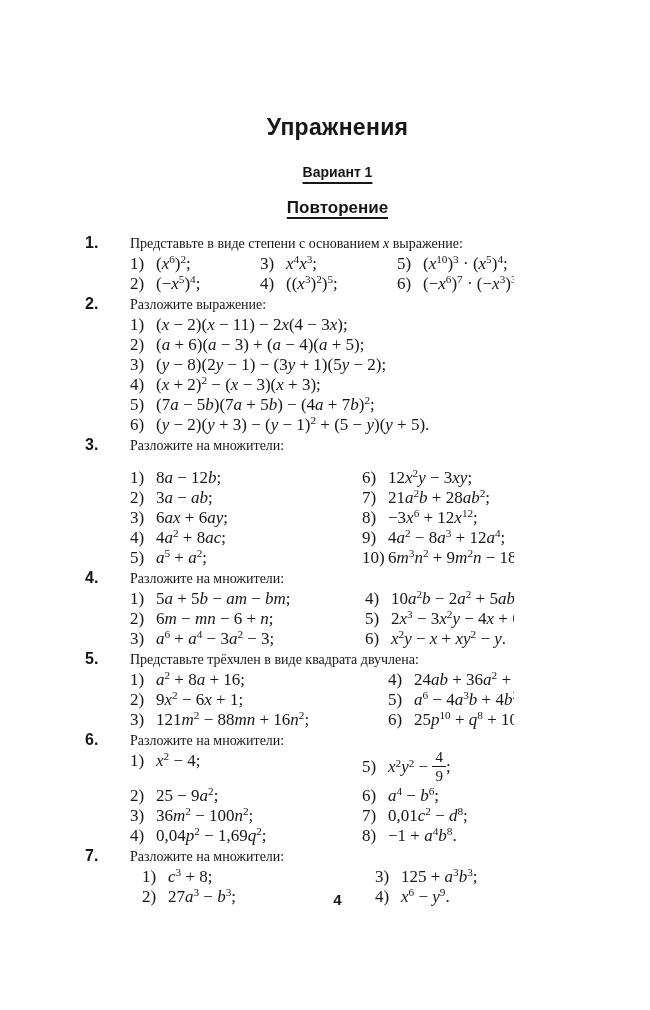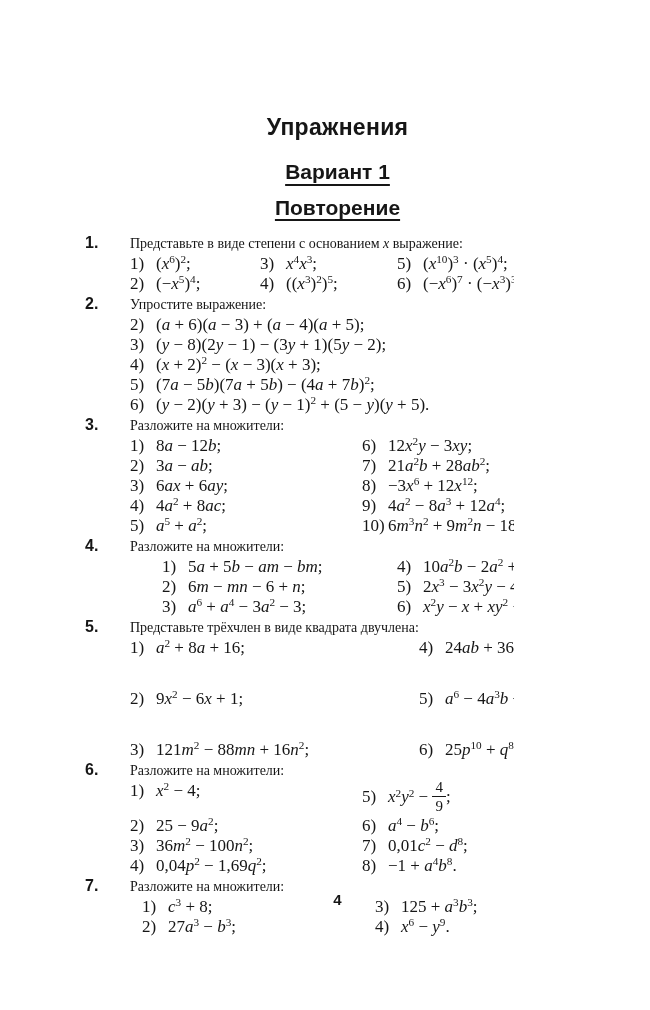--- a/index.html
+++ b/index.html
@@ -11,42 +11,42 @@
     font-family:"Liberation Serif", serif; overflow:hidden;
   }
   .content { position:absolute; left:85px; top:114px; width:505px; }
   .title {
     font-family:"Liberation Sans", sans-serif; font-weight:bold;
     font-size:23px; line-height:26px; text-align:center; margin:0 0 21px 0;
     letter-spacing:.3px;
   }
   .variant {
     font-family:"Liberation Sans", sans-serif; font-weight:bold;
-    font-size:21px; line-height:22px; text-align:center; margin:0 0 15px 0;
+    font-size:14px; line-height:22px; text-align:center; margin:0 0 15px 0;
     text-decoration:underline; text-underline-offset:5px; text-decoration-thickness:1.5px;
   }
   .section {
     font-family:"Liberation Sans", sans-serif; font-weight:bold;
-    font-size:21px; line-height:20px; text-align:center; margin:0 0 15px 0;
+    font-size:17px; line-height:20px; text-align:center; margin:0 0 15px 0;
     text-decoration:underline; text-underline-offset:4px; text-decoration-thickness:1.5px;
   }
   .exercise { display:flex; align-items:baseline; }
   .ex-num {
     flex:0 0 45px; font-family:"Liberation Sans", sans-serif;
     font-weight:bold; font-size:16px; line-height:20px;
   }
   .ex-body { flex:1 1 auto; }
   .ex-task { font-size:14px; line-height:20px; }
   .items { display:grid; grid-auto-flow:column; font-size:17px; line-height:20px; }
   .item { white-space:nowrap; }
   .lbl { display:inline-block; min-width:26px; }
   
   #ex-list .exercise:nth-child(1) .items { grid-template-columns:130px 137px auto; }
   #ex-list .exercise:nth-child(2) .items { grid-template-columns:auto; }
-  #ex-list .exercise:nth-child(3) .items { grid-template-columns:232px auto; }
+  #ex-list .exercise:nth-child(3) .items { grid-template-columns:232px auto;margin-top:12px; }
   #ex-list .exercise:nth-child(4) .items { grid-template-columns:235px auto; }
   #ex-list .exercise:nth-child(5) .items { grid-template-columns:258px auto; }
   #ex-list .exercise:nth-child(6) .items { grid-template-columns:232px auto; }
   #ex-list .exercise:nth-child(7) .items { grid-template-columns:233px auto;margin-left:12px; }
   i { font-style:italic; }
   sup { font-size:66%; line-height:0; vertical-align:0.5em; }
   .frac {
     display:inline-flex; flex-direction:column; text-align:center;
     vertical-align:middle; font-size:15px; line-height:16px; position:relative; top:-2px;
   }
@@ -76,22 +76,23 @@
               <div class="item"><span class="lbl">3)</span><i>x</i><sup>4</sup><i>x</i><sup>3</sup>;</div>
               <div class="item"><span class="lbl">4)</span>((<i>x</i><sup>3</sup>)<sup>2</sup>)<sup>5</sup>;</div>
               <div class="item"><span class="lbl">5)</span>(<i>x</i><sup>10</sup>)<sup>3</sup> · (<i>x</i><sup>5</sup>)<sup>4</sup>;</div>
               <div class="item"><span class="lbl">6)</span>(−<i>x</i><sup>6</sup>)<sup>7</sup> · (−<i>x</i><sup>3</sup>)<sup>3</sup> : <i>x</i><sup>6</sup>.</div>
             </div>
           </div>
         </div>
         <div class="exercise">
           <div class="ex-num">2.</div>
           <div class="ex-body">
-            <div class="ex-task">Упростите выражение:</div>
+            <div class="ex-task">Разложите выражение:</div>
             <div class="items" style="grid-template-rows: repeat(6, auto);">
+              <div class="item"><span class="lbl">1)</span>(<i>x</i> − 2)(<i>x</i> − 11) − 2<i>x</i>(4 − 3<i>x</i>);</div>
               <div class="item"><span class="lbl">2)</span>(<i>a</i> + 6)(<i>a</i> − 3) + (<i>a</i> − 4)(<i>a</i> + 5);</div>
               <div class="item"><span class="lbl">3)</span>(<i>y</i> − 8)(2<i>y</i> − 1) − (3<i>y</i> + 1)(5<i>y</i> − 2);</div>
               <div class="item"><span class="lbl">4)</span>(<i>x</i> + 2)<sup>2</sup> − (<i>x</i> − 3)(<i>x</i> + 3);</div>
               <div class="item"><span class="lbl">5)</span>(7<i>a</i> − 5<i>b</i>)(7<i>a</i> + 5<i>b</i>) − (4<i>a</i> + 7<i>b</i>)<sup>2</sup>;</div>
               <div class="item"><span class="lbl">6)</span>(<i>y</i> − 2)(<i>y</i> + 3) − (<i>y</i> − 1)<sup>2</sup> + (5 − <i>y</i>)(<i>y</i> + 5).</div>
             </div>
           </div>
         </div>
         <div class="exercise">
           <div class="ex-num">3.</div>
@@ -108,35 +109,35 @@
               <div class="item"><span class="lbl">8)</span>−3<i>x</i><sup>6</sup> + 12<i>x</i><sup>12</sup>;</div>
               <div class="item"><span class="lbl">9)</span>4<i>a</i><sup>2</sup> − 8<i>a</i><sup>3</sup> + 12<i>a</i><sup>4</sup>;</div>
               <div class="item"><span class="lbl">10)</span>6<i>m</i><sup>3</sup><i>n</i><sup>2</sup> + 9<i>m</i><sup>2</sup><i>n</i> − 18<i>m</i><i>n</i><sup>2</sup>.</div>
             </div>
           </div>
         </div>
         <div class="exercise">
           <div class="ex-num">4.</div>
           <div class="ex-body">
             <div class="ex-task">Разложите на множители:</div>
-            <div class="items" style="grid-template-rows: repeat(3, auto); margin-left: 32px;">
+            <div class="items" style="grid-template-rows: repeat(3, auto);">
               <div class="item"><span class="lbl">1)</span>5<i>a</i> + 5<i>b</i> − <i>a</i><i>m</i> − <i>b</i><i>m</i>;</div>
               <div class="item"><span class="lbl">2)</span>6<i>m</i> − <i>m</i><i>n</i> − 6 + <i>n</i>;</div>
               <div class="item"><span class="lbl">3)</span><i>a</i><sup>6</sup> + <i>a</i><sup>4</sup> − 3<i>a</i><sup>2</sup> − 3;</div>
               <div class="item"><span class="lbl">4)</span>10<i>a</i><sup>2</sup><i>b</i> − 2<i>a</i><sup>2</sup> + 5<i>a</i><i>b</i><sup>2</sup> − <i>a</i><i>b</i>;</div>
               <div class="item"><span class="lbl">5)</span>2<i>x</i><sup>3</sup> − 3<i>x</i><sup>2</sup><i>y</i> − 4<i>x</i> + 6<i>y</i>;</div>
               <div class="item"><span class="lbl">6)</span><i>x</i><sup>2</sup><i>y</i> − <i>x</i> + <i>x</i><i>y</i><sup>2</sup> − <i>y</i>.</div>
             </div>
           </div>
         </div>
         <div class="exercise">
           <div class="ex-num">5.</div>
           <div class="ex-body">
             <div class="ex-task">Представьте трёхчлен в виде квадрата двучлена:</div>
-            <div class="items" style="grid-template-rows: repeat(3, auto); gap: 31px;">
+            <div class="items" style="grid-template-rows: repeat(3, auto);">
               <div class="item"><span class="lbl">1)</span><i>a</i><sup>2</sup> + 8<i>a</i> + 16;</div>
               <div class="item"><span class="lbl">2)</span>9<i>x</i><sup>2</sup> − 6<i>x</i> + 1;</div>
               <div class="item"><span class="lbl">3)</span>121<i>m</i><sup>2</sup> − 88<i>m</i><i>n</i> + 16<i>n</i><sup>2</sup>;</div>
               <div class="item"><span class="lbl">4)</span>24<i>a</i><i>b</i> + 36<i>a</i><sup>2</sup> + 4<i>b</i><sup>2</sup>;</div>
               <div class="item"><span class="lbl">5)</span><i>a</i><sup>6</sup> − 4<i>a</i><sup>3</sup><i>b</i> + 4<i>b</i><sup>2</sup>;</div>
               <div class="item"><span class="lbl">6)</span>25<i>p</i><sup>10</sup> + <i>q</i><sup>8</sup> + 10<i>p</i><sup>5</sup><i>q</i><sup>4</sup>.</div>
             </div>
           </div>
         </div>
         <div class="exercise">

